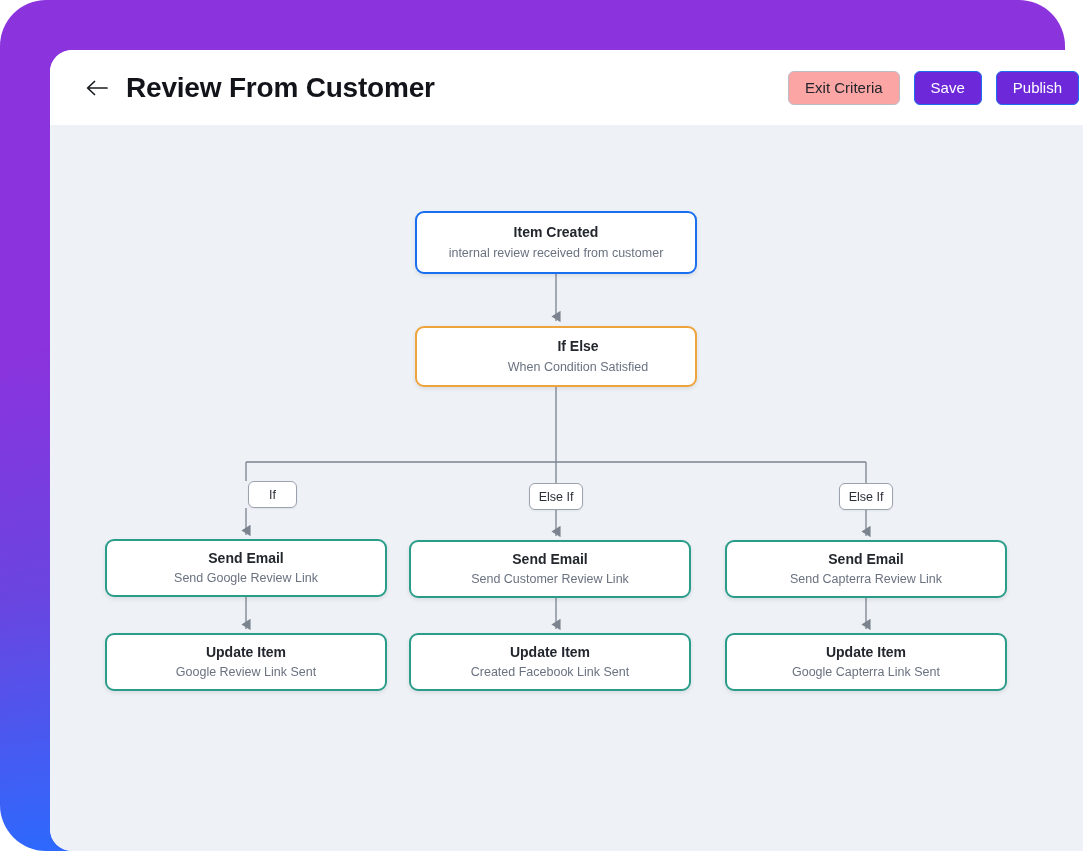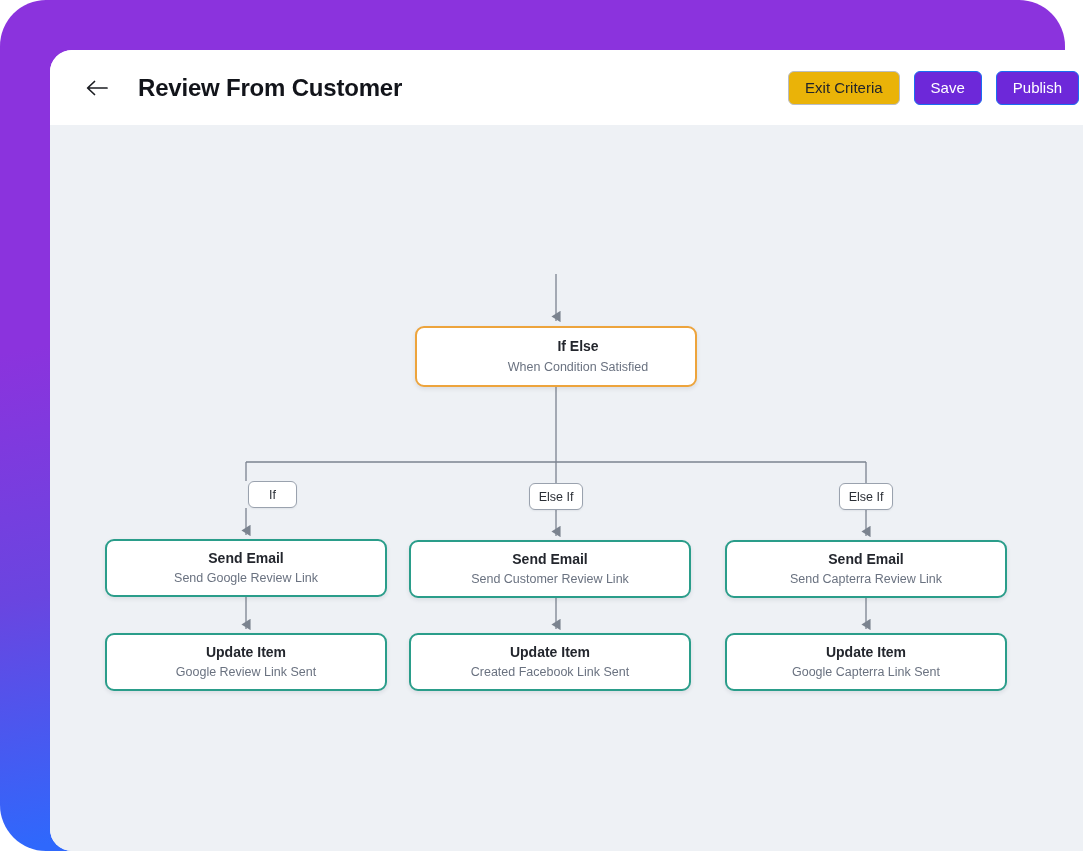--- a/index.html
+++ b/index.html
@@ -30,40 +30,40 @@
     border-bottom:1px solid #e8eaee;
     display:flex;align-items:center;
   }
   #back-arrow{
     margin-left:34px;width:26px;height:26px;
     display:flex;align-items:center;justify-content:center;
     cursor:pointer;color:#1b1d22;
   }
   #back-arrow svg{display:block;}
   #page-title{
-    margin-left:28px;
-    font-size:24px;font-weight:bold;color:#12141a;
+    margin-left:16px;
+    font-size:28px;font-weight:bold;color:#12141a;
     letter-spacing:-0.2px;
     white-space:nowrap;
   }
   #header-actions{
     margin-left:auto;margin-right:4px;
     display:flex;align-items:center;gap:14px;
   }
   .btn{
     font-family:"Liberation Sans", sans-serif;
     font-size:15px;
     border-radius:6px;
     padding:0 16px;height:34px;
     display:flex;align-items:center;justify-content:center;
     cursor:pointer;white-space:nowrap;
     box-sizing:border-box;
   }
   .btn-outline{
-    background:#eab308;color:#22252b;
+    background:#fca5a5;color:#22252b;
     border:1px solid #b9bdc6;
   }
   .btn-primary{
     background:#6d28d9;color:#ffffff;border:1px solid #1a6ef0;
     font-weight:normal;
   }
   
   #canvas{
     position:absolute;left:0;top:75px;width:1033px;height:726px;
     background:#eef1f5;
@@ -145,20 +145,24 @@
         <line x1="196" y1="383" x2="196" y2="410" marker-end="url(#arrow)"></line>
         <line x1="506" y1="385" x2="506" y2="411" marker-end="url(#arrow)"></line>
         <line x1="816" y1="385" x2="816" y2="411" marker-end="url(#arrow)"></line>
 
         <line x1="196" y1="472" x2="196" y2="504" marker-end="url(#arrow)"></line>
         <line x1="506" y1="472" x2="506" y2="504" marker-end="url(#arrow)"></line>
         <line x1="816" y1="472" x2="816" y2="504" marker-end="url(#arrow)"></line>
       </g>
     </svg>
 
+    <div class="node blue" style="left:365px;top:86px;width:282px;height:63px;">
+      <div class="n-title">Item Created</div>
+      <div class="n-sub">internal review received from customer</div>
+    </div>
 
     <div class="node orange" style="left:365px;top:201px;width:282px;height:61px;">
       <div class="n-title">If Else</div>
       <div class="n-sub">When Condition Satisfied</div>
     </div>
 
     <div class="branch-label" style="left:182px;top:356px;width:49px;height:27px;margin-left:16px;">If</div>
     <div class="node teal" style="left:55px;top:414px;width:282px;height:58px;">
       <div class="n-title">Send Email</div>
       <div class="n-sub">Send Google Review Link</div>

